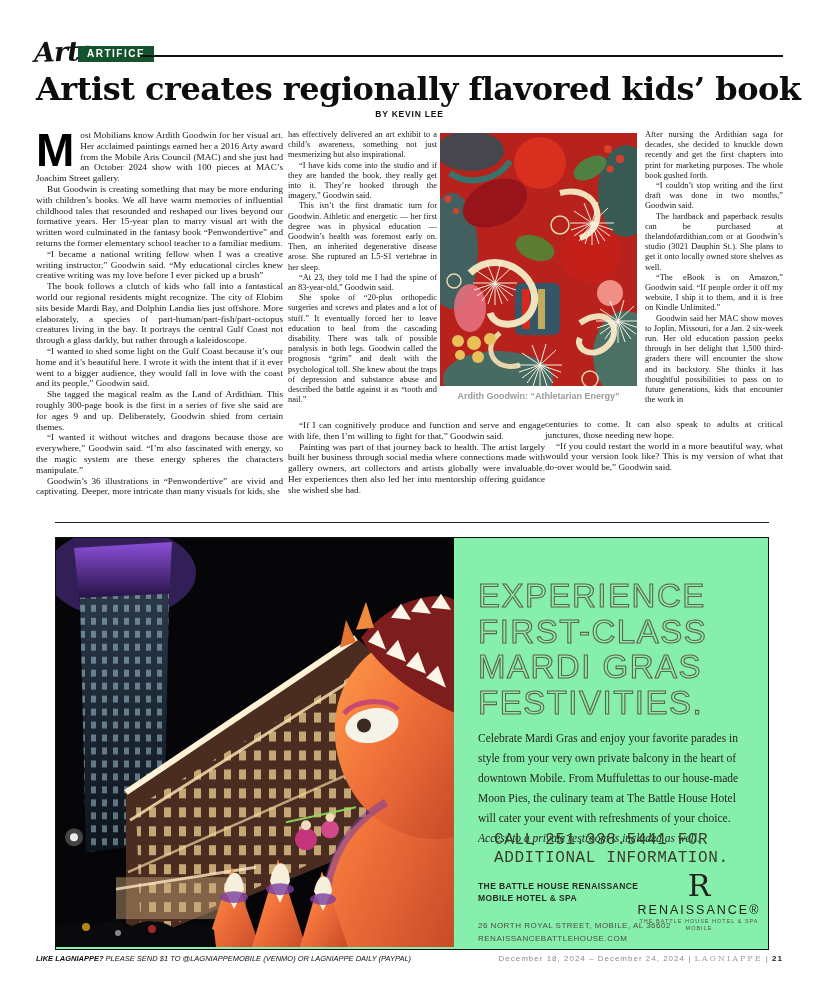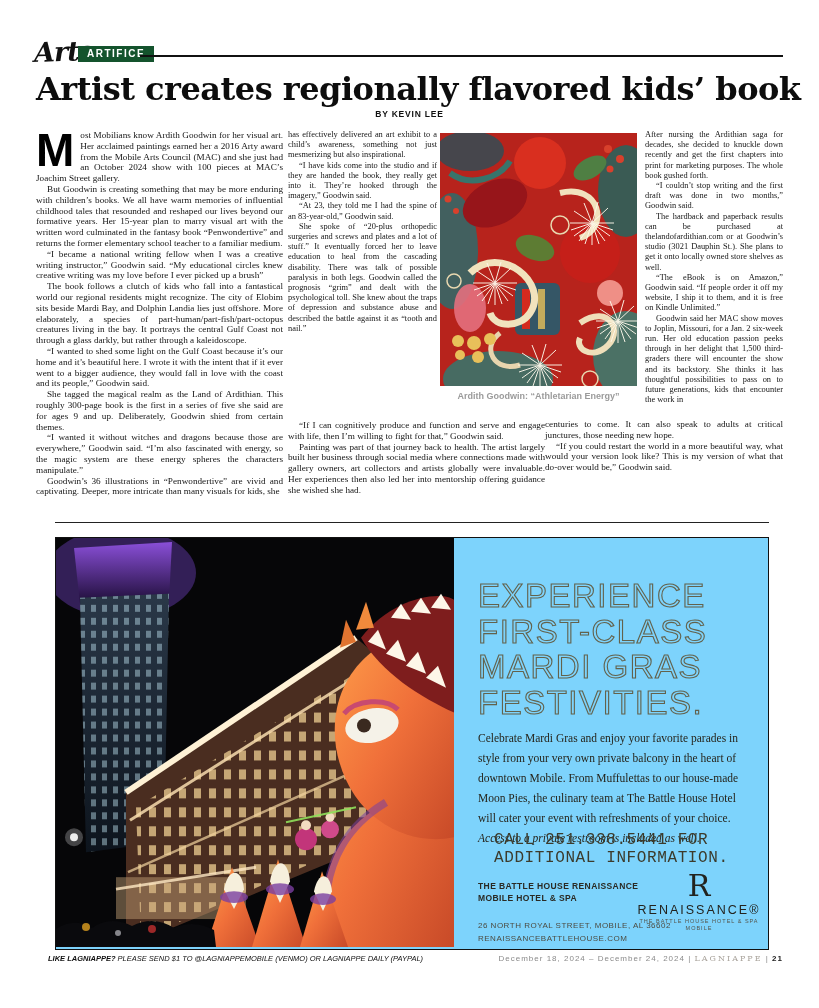--- a/index.html
+++ b/index.html
@@ -28,38 +28,38 @@
   .col3b{left:545px;top:419px;width:238px;}
   .dropcap{float:left;font-family:"Liberation Sans",sans-serif;font-weight:bold;font-size:46px;line-height:37px;padding:2px 6px 0 0;color:#000;}
 
   
   .artwork{left:440px;top:133px;width:197px;height:253px;}
   .artwork svg{display:block;width:100%;height:100%;}
   .caption{left:420px;top:391px;width:237px;text-align:center;font-family:"Liberation Sans",sans-serif;font-weight:bold;font-size:9px;color:#9b9b9b;}
 
   
   .ad-rule{left:55px;top:522px;width:714px;height:1px;background:#222;}
-  .ad-box{left:55px;top:537px;width:712px;height:411px;border:1px solid #111;background:#7dd3fc;}
+  .ad-box{left:55px;top:537px;width:712px;height:411px;border:1px solid #111;background:#86efac;}
   .ad-photo{position:absolute;left:0;top:0;width:398px;height:409px;overflow:hidden;background:#060608;}
   .ad-photo svg{display:block;width:100%;height:100%;}
   .ad-panel{position:absolute;left:398px;top:0;width:314px;height:409px;}
   .ad-headline{position:absolute;left:24px;top:40px;font-family:"Liberation Sans",sans-serif;font-size:33px;line-height:35.5px;letter-spacing:1.5px;color:transparent;-webkit-text-stroke:1.1px #63624c;}
   .ad-body{position:absolute;left:24px;top:190px;width:278px;font-family:"Liberation Serif",serif;font-size:11.5px;line-height:20px;color:#26251c;}
   .ad-body .it{font-style:italic;}
   .ad-call{position:absolute;left:40px;top:293px;width:280px;font-family:Liberation Mono, monospace;font-size:16px;letter-spacing:0.6px;color:#3c3b2c;}
   .hotel-info{position:absolute;left:24px;top:342px;font-family:"Liberation Sans",sans-serif;color:#2a2a24;}
   .hotel-info .b{font-weight:bold;font-size:8.5px;letter-spacing:0.4px;line-height:12px;}
   .hotel-info .s{font-size:8px;letter-spacing:0.5px;line-height:12px;color:#4c4b40;margin-top:16px;}
   .rlogo{position:absolute;left:180px;top:332px;width:130px;text-align:center;color:#23231e;font-family:"DejaVu Serif",serif;}
   .rlogo .r{font-size:30px;line-height:32px;}
   .rlogo .brand{font-family:"Liberation Sans",sans-serif;font-size:12.5px;letter-spacing:2px;line-height:16px;}
   .rlogo .sub{font-family:"Liberation Sans",sans-serif;font-size:5.5px;letter-spacing:1px;line-height:7px;color:#55544a;}
 
   
-  .foot-left{left:48px;top:954px;font-family:"Liberation Sans",sans-serif;font-size:7.5px;font-style:italic;color:#111;}
+  .foot-left{left:36px;top:954px;font-family:"Liberation Sans",sans-serif;font-size:7.5px;font-style:italic;color:#111;}
   .foot-left .b{font-weight:bold;}
   .foot-right{left:383px;top:954px;width:400px;text-align:right;font-family:"Liberation Sans",sans-serif;font-size:8px;color:#8a8a8a;letter-spacing:1px;}
   .foot-right .brand{font-family:"DejaVu Serif",serif;letter-spacing:2px;color:#a8a29a;}
   .foot-right .page{color:#222;font-weight:bold;}
 </style>
 </head>
 <body>
 
 <div class="abs script-logo">Arts</div>
 <div class="abs badge">ARTIFICE</div>
@@ -75,20 +75,21 @@
   <p>The book follows a clutch of kids who fall into a fantastical world our regional residents might recognize. The city of Elobim sits beside Mardi Bay, and Dolphin Landia lies just offshore. More elaborately, a species of part-human/part-fish/part-octopus creatures living in the bay. It portrays the central Gulf Coast not through a glass darkly, but rather through a kaleidoscope.</p>
   <p>“I wanted to shed some light on the Gulf Coast because it’s our home and it’s beautiful here. I wrote it with the intent that if it ever went to a bigger audience, they would fall in love with the coast and its people,” Goodwin said.</p>
   <p>She tagged the magical realm as the Land of Ardithian. This roughly 300-page book is the first in a series of five she said are for ages 9 and up. Deliberately, Goodwin shied from certain themes.</p>
   <p>“I wanted it without witches and dragons because those are everywhere,” Goodwin said. “I’m also fascinated with energy, so the magic system are these energy spheres the characters manipulate.”</p>
   <p>Goodwin’s 36 illustrations in “Penwondertive” are vivid and captivating. Deeper, more intricate than many visuals for kids, she</p>
 </div>
 
 <div class="abs col nw col2t">
   <p class="noind">has effectively delivered an art exhibit to a child’s awareness, something not just mesmerizing but also inspirational.</p>
   <p>“I have kids come into the studio and if they are handed the book, they really get into it. They’re hooked through the imagery,” Goodwin said.</p>
+  <p>This isn’t the first dramatic turn for Goodwin. Athletic and energetic — her first degree was in physical education — Goodwin’s health was foremost early on. Then, an inherited degenerative disease arose. She ruptured an L5-S1 vertebrae in her sleep.</p>
   <p>“At 23, they told me I had the spine of an 83-year-old,” Goodwin said.</p>
   <p>She spoke of “20-plus orthopedic surgeries and screws and plates and a lot of stuff.” It eventually forced her to leave education to heal from the cascading disability. There was talk of possible paralysis in both legs. Goodwin called the prognosis “grim” and dealt with the psychological toll. She knew about the traps of depression and substance abuse and described the battle against it as “tooth and nail.”</p>
 </div>
 
 <div class="abs col fw col2b">
   <p>“If I can cognitively produce and function and serve and engage with life, then I’m willing to fight for that,” Goodwin said.</p>
   <p>Painting was part of that journey back to health. The artist largely built her business through social media where connections made with gallery owners, art collectors and artists globally were invaluable. Her experiences then also led her into mentorship offering guidance she wished she had.</p>
 </div>
 
 <div class="abs artwork">

